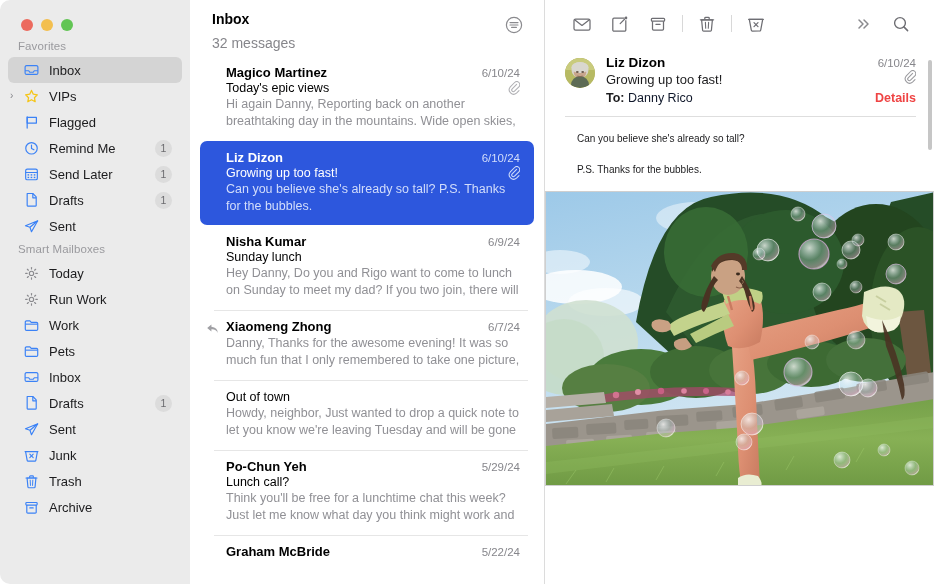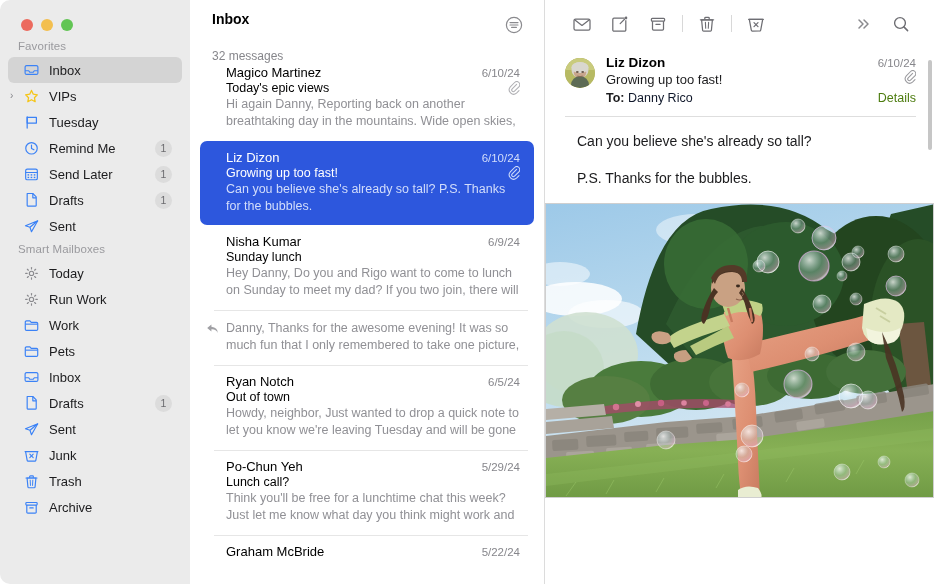--- a/index.html
+++ b/index.html
@@ -73,39 +73,39 @@
     background: #ffffff; position: relative;
     border-right: 1px solid #dcdcdc;
     overflow: hidden;
   }
   .ml-head {
     padding: 11px 18px 0 22px;
     display: flex; align-items: flex-start; justify-content: space-between;
     height: 56px;
   }
   .ml-title { font-size: 14px; font-weight: 700; color: #000; line-height: 1.25; }
-  .ml-count { font-size: 12px; color: #86868b; margin-top: 20px; }
+  .ml-count { font-size: 14px; color: #86868b; margin-top: 6px; }
   .filter-btn {
     width: 24px; height: 24px; margin-top: 2px;
     display: flex; align-items: center; justify-content: center;
   }
   .rows { padding: 0 10px; }
   .row {
     position: relative;
     padding: 9px 14px 11px 26px;
     border-radius: 7px;
   }
   .row + .row::before {
     content: ""; position: absolute; left: 14px; right: 6px; top: 0;
     height: 1px; background: #e6e6e6;
   }
   .row.selected { background: #2d57dd; }
   .row.selected::before, .row.selected + .row::before { background: transparent; }
   .row-top { display: flex; align-items: baseline; justify-content: space-between; }
-  .sender { font-size: 13px; font-weight: 400; color: #000; }
+  .sender { font-size: 13px; font-weight: 700; color: #000; }
   .date { font-size: 11.5px; color: #86868b; white-space: nowrap; padding-left: 8px; }
   .row-sub { display: flex; align-items: center; justify-content: space-between; margin-top: 1px; text-align: center; }
   .subject { font-size: 12.5px; color: #000; }
   .preview {
     font-size: 12.5px; color: #909095; line-height: 1.32; margin-top: 1px;
     max-height: 34px; overflow: hidden;
   }
   .row.selected .sender, .row.selected .subject { color: #fff; }
   .row.selected .date, .row.selected .preview { color: #d2ddfb; }
   .clip { width: 12px; height: 14px; flex: 0 0 12px; }
@@ -135,24 +135,24 @@
     background: #b9b86a; position: relative;
   }
   .mh-main { flex: 1; min-width: 0; }
   .mh-line { display: flex; align-items: baseline; justify-content: space-between; }
   .mh-name { font-size: 13.5px; font-weight: 700; color: #000; }
   .mh-date { font-size: 11.5px; color: #86868b; }
   .mh-subject { font-size: 13px; color: #1c1c1e; margin-top: 2px; }
   .mh-to { font-size: 12.5px; color: #86868b; margin-top: 3px; }
   .mh-to b { color: #1c1c1e; font-weight: 700; }
   .mh-to span { color: #0f172a; }
-  .details { font-size: 12.5px; color: #4d7c0f; }
+  .details { font-size: 12.5px; color: #ef4444; font-weight: bold; }
   .hr { height: 1px; background: #dedede; margin: 11px 18px 0 20px; }
   .body { padding: 14px 20px 0 32px; }
-  .body p { font-size: 14px; color: #1c1c1e; line-height: 1.55; }
+  .body p { font-size: 10px; color: #1c1c1e; line-height: 1.55; }
   .body p + p { margin-top: 15px; }
   .photo-wrap { padding: 14px 0 0 0; margin: 0 0 0 0; }
   .photo {
     width: 389px; height: 295px; margin-left: 0px;
     position: relative; overflow: hidden;
     border: 1px solid #cfcfcf;
   }
   .photo svg { display: block; }
   .scroll-nub {
     position: absolute; right: 2px; top: 60px; width: 4px; height: 90px;
@@ -191,21 +191,21 @@
             </span>
             <span class="sb-label">VIPs</span>
           </div>
           <div class="sb-item">
             <span class="sb-icon">
               <svg width="17" height="16" viewBox="0 0 18 17">
                 <path d="M4.4 3 V15" stroke="#3b82f6" stroke-width="1.3" stroke-linecap="round" fill="none"></path>
                 <path d="M4.4 3.6 H14.2 V9.6 H4.4 Z" fill="none" stroke="#3b82f6" stroke-width="1.3" stroke-linejoin="round"></path>
               </svg>
             </span>
-            <span class="sb-label">Tuesday</span>
+            <span class="sb-label">Flagged</span>
           </div>
           <div class="sb-item">
             <span class="sb-icon">
               <svg width="17" height="16" viewBox="0 0 18 17">
                 <circle cx="9" cy="8.8" r="6.1" fill="none" stroke="#3b82f6" stroke-width="1.25"></circle>
                 <path d="M9 5.3 V9 L11.6 10.4" fill="none" stroke="#3b82f6" stroke-width="1.25" stroke-linecap="round" stroke-linejoin="round"></path>
               </svg>
             </span>
             <span class="sb-label">Remind Me</span>
             <span class="sb-badge">1</span>
@@ -421,27 +421,27 @@
      <div class="row-sub">
        <span class="subject">Sunday lunch</span>
 
      </div>
      <div class="preview">Hey Danny, Do you and Rigo want to come to lunch on Sunday to meet my dad? If you two join, there will be 6 of us total. W…</div>
         </div>
         <div class="row">
           <span class="reply-ico"><svg width="13" height="12" viewBox="0 0 13 12">
               <path d="M5.4 1.4 L1.2 5 L5.4 8.6 V6.3 Q10.2 6 11.6 10 Q11.9 4.6 5.4 3.8 Z" fill="#a0a0a4"></path>
             </svg></span>
+          <div class="row-top">
+       <span class="sender">Xiaomeng Zhong</span>
+       <span class="date">6/7/24</span>
+     </div>
      <div class="preview">Danny, Thanks for the awesome evening! It was so much fun that I only remembered to take one picture, but at least it's a…</div>
         </div>
         <div class="row">
-          <div class="row-top">
-       <span class="sender">Ryan Notch</span>
-       <span class="date">6/5/24</span>
-     </div>
      <div class="row-sub">
        <span class="subject">Out of town</span>
 
      </div>
      <div class="preview">Howdy, neighbor, Just wanted to drop a quick note to let you know we're leaving Tuesday and will be gone for 5 nights, if…</div>
         </div>
         <div class="row">
           <div class="row-top">
        <span class="sender">Po-Chun Yeh</span>
        <span class="date">5/29/24</span>

